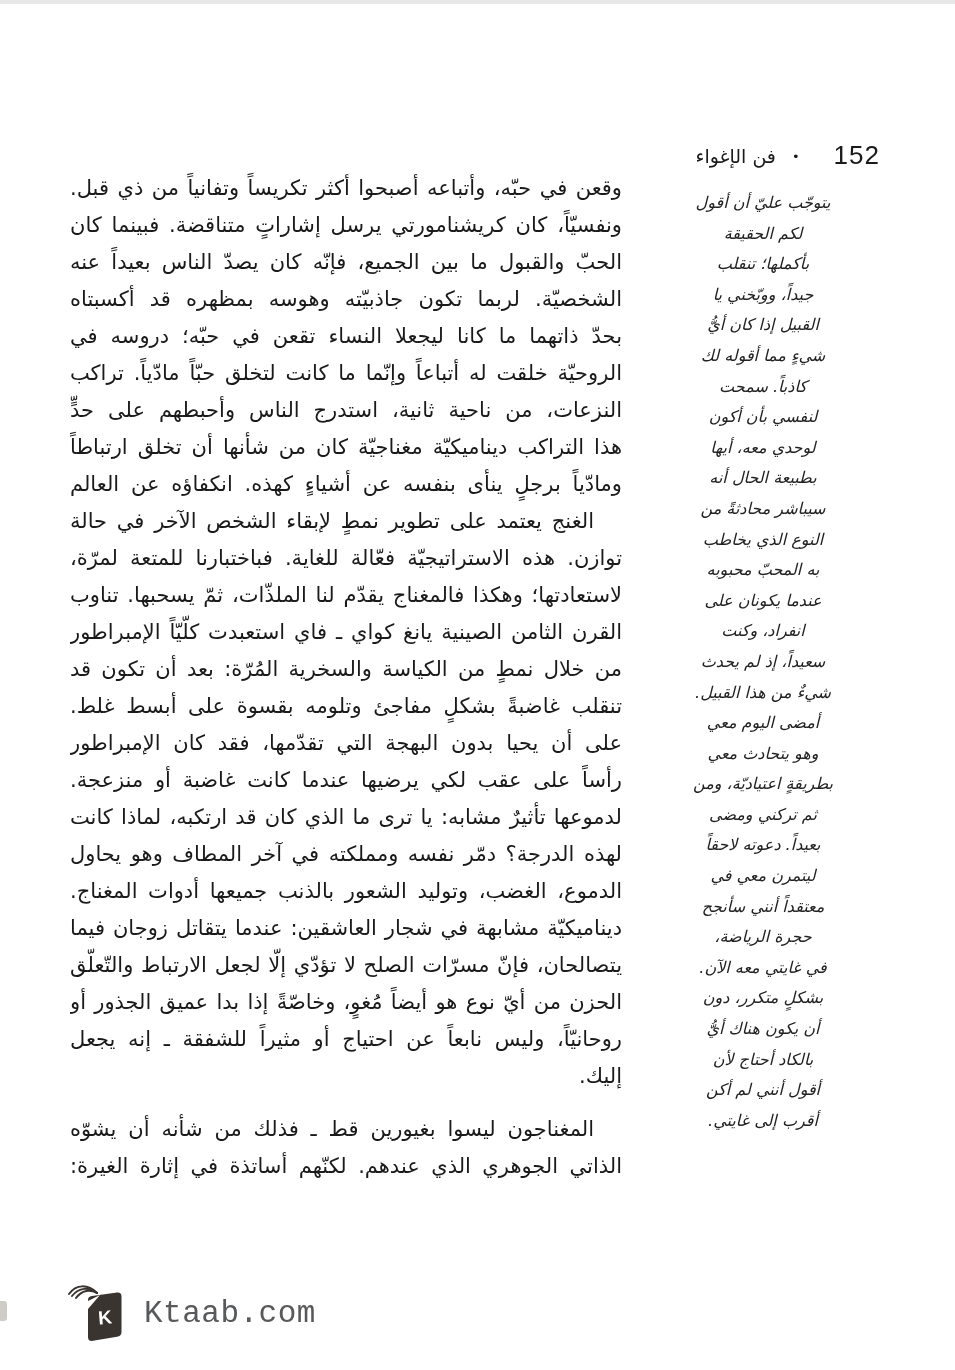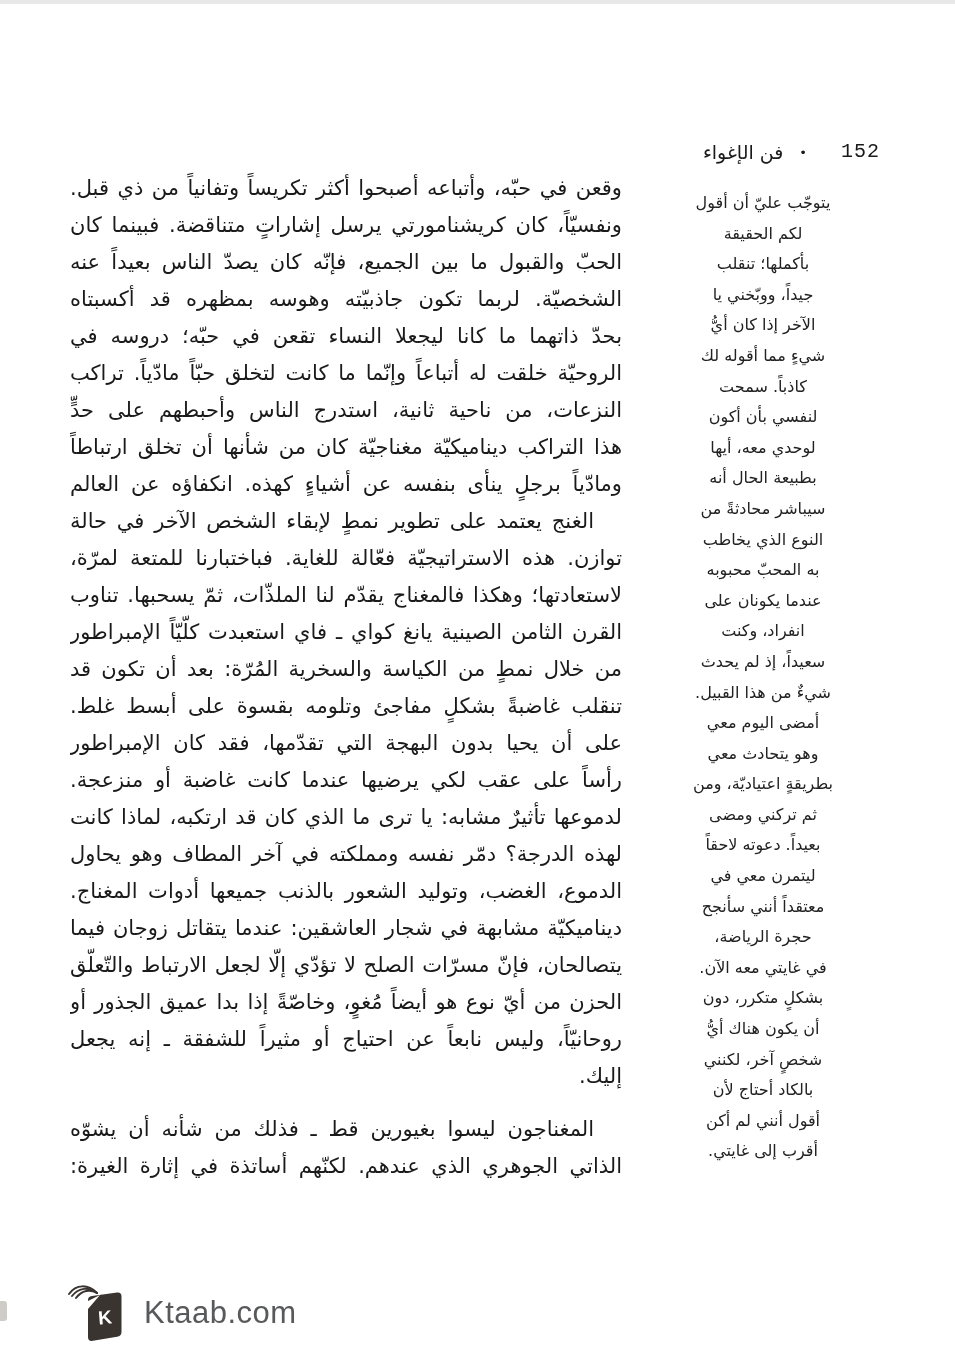--- a/index.html
+++ b/index.html
@@ -15,21 +15,21 @@
   }
   
   .header{
     position:absolute;top:136px;left:85px;width:795px;
     display:flex;flex-direction:row;justify-content:flex-end;align-items:center;
     direction:ltr;
     font-size:19px;
   }
   .header .book-title{letter-spacing:0.5px;}
   .header .sep{font-size:13px;margin:0 34px 0 16px;position:relative;top:1px;}
-  .header .page-num{font-size:20px;font-family:Liberation Mono, monospace;letter-spacing:1px;}
+  .header .page-num{font-size:26px;font-family:Liberation Sans, sans-serif;letter-spacing:1px;}
   
   .main-text{
     position:absolute;top:166px;left:70px;width:552px;
     direction:rtl;
     font-size:21px;
   }
   .paragraph{margin:0;}
   .paragraph.gap{margin-top:16px;}
   .line{
     height:37px;line-height:37px;
@@ -39,32 +39,33 @@
     word-spacing:1px;
   }
   .line.short{text-align-last:right;}
   .line.indent{padding-right:28px;}
   
   .margin-note{
     position:absolute;top:184px;left:648px;width:230px;
     direction:rtl;
     text-align:center;
     font-size:16px;
+    font-style:italic;
     color:#222222;
   }
   .margin-line{height:30.6px;line-height:30.6px;overflow:hidden;}
   
   .footer-logo{
     position:absolute;left:64px;top:1278px;
     display:flex;flex-direction:row;align-items:center;
     direction:ltr;
   }
   .logo-icon{display:block;}
   .logo-text{
-    font-family:Liberation Sans, sans-serif;
+    font-family:Liberation Mono, monospace;
     font-size:31px;
     color:#58595b;
     margin-left:14px;
     letter-spacing:0.5px;
   }
   .scan-artifact{
     position:absolute;left:0;top:1297px;width:7px;height:20px;
     background:#cfccc8;border-radius:0 3px 3px 0;
   }
 </style>
@@ -113,21 +114,21 @@
         <div class="line indent">المغناجون ليسوا بغيورين قط ـ فذلك من شأنه أن يشوّه صورة الاكتفاء</div>
         <div class="line">الذاتي الجوهري الذي عندهم. لكنّهم أساتذة في إثارة الغيرة: من خلال</div>
       </div>
     </div>
 
   <div class="margin-note" id="margin-note">
       <div class="margin-line">يتوجّب عليّ أن أقول</div>
       <div class="margin-line">لكم الحقيقة</div>
       <div class="margin-line">بأكملها؛ تنقلب</div>
       <div class="margin-line">جيداً، ووبّخني يا</div>
-      <div class="margin-line">الآخر إذا كان أيُّ</div>
+      <div class="margin-line">القبيل إذا كان أيُّ</div>
       <div class="margin-line">شيءٍ مما أقوله لك</div>
       <div class="margin-line">كاذباً. سمحت</div>
       <div class="margin-line">لنفسي بأن أكون</div>
       <div class="margin-line">لوحدي معه، أيها</div>
       <div class="margin-line">بطبيعة الحال أنه</div>
       <div class="margin-line">سيباشر محادثةً من</div>
       <div class="margin-line">النوع الذي يخاطب</div>
       <div class="margin-line">به المحبّ محبوبه</div>
       <div class="margin-line">عندما يكونان على</div>
       <div class="margin-line">انفراد، وكنت</div>
@@ -137,21 +138,20 @@
       <div class="margin-line">وهو يتحادث معي</div>
       <div class="margin-line">بطريقةٍ اعتياديّة، ومن</div>
       <div class="margin-line">ثم تركني ومضى</div>
       <div class="margin-line">بعيداً. دعوته لاحقاً</div>
       <div class="margin-line">ليتمرن معي في</div>
       <div class="margin-line">معتقداً أنني سأنجح</div>
       <div class="margin-line">حجرة الرياضة،</div>
       <div class="margin-line">في غايتي معه الآن.</div>
       <div class="margin-line">بشكلٍ متكرر، دون</div>
       <div class="margin-line">أن يكون هناك أيُّ</div>
-      <div class="margin-line">شخصٍ آخر، لكنني</div>
       <div class="margin-line">بالكاد أحتاج لأن</div>
       <div class="margin-line">أقول أنني لم أكن</div>
       <div class="margin-line">أقرب إلى غايتي.</div>
     </div>
 
   <div class="scan-artifact"></div>
 
   <div class="footer-logo">
     <svg class="logo-icon" width="66" height="62" viewBox="0 0 66 62" xmlns="http://www.w3.org/2000/svg">
 

